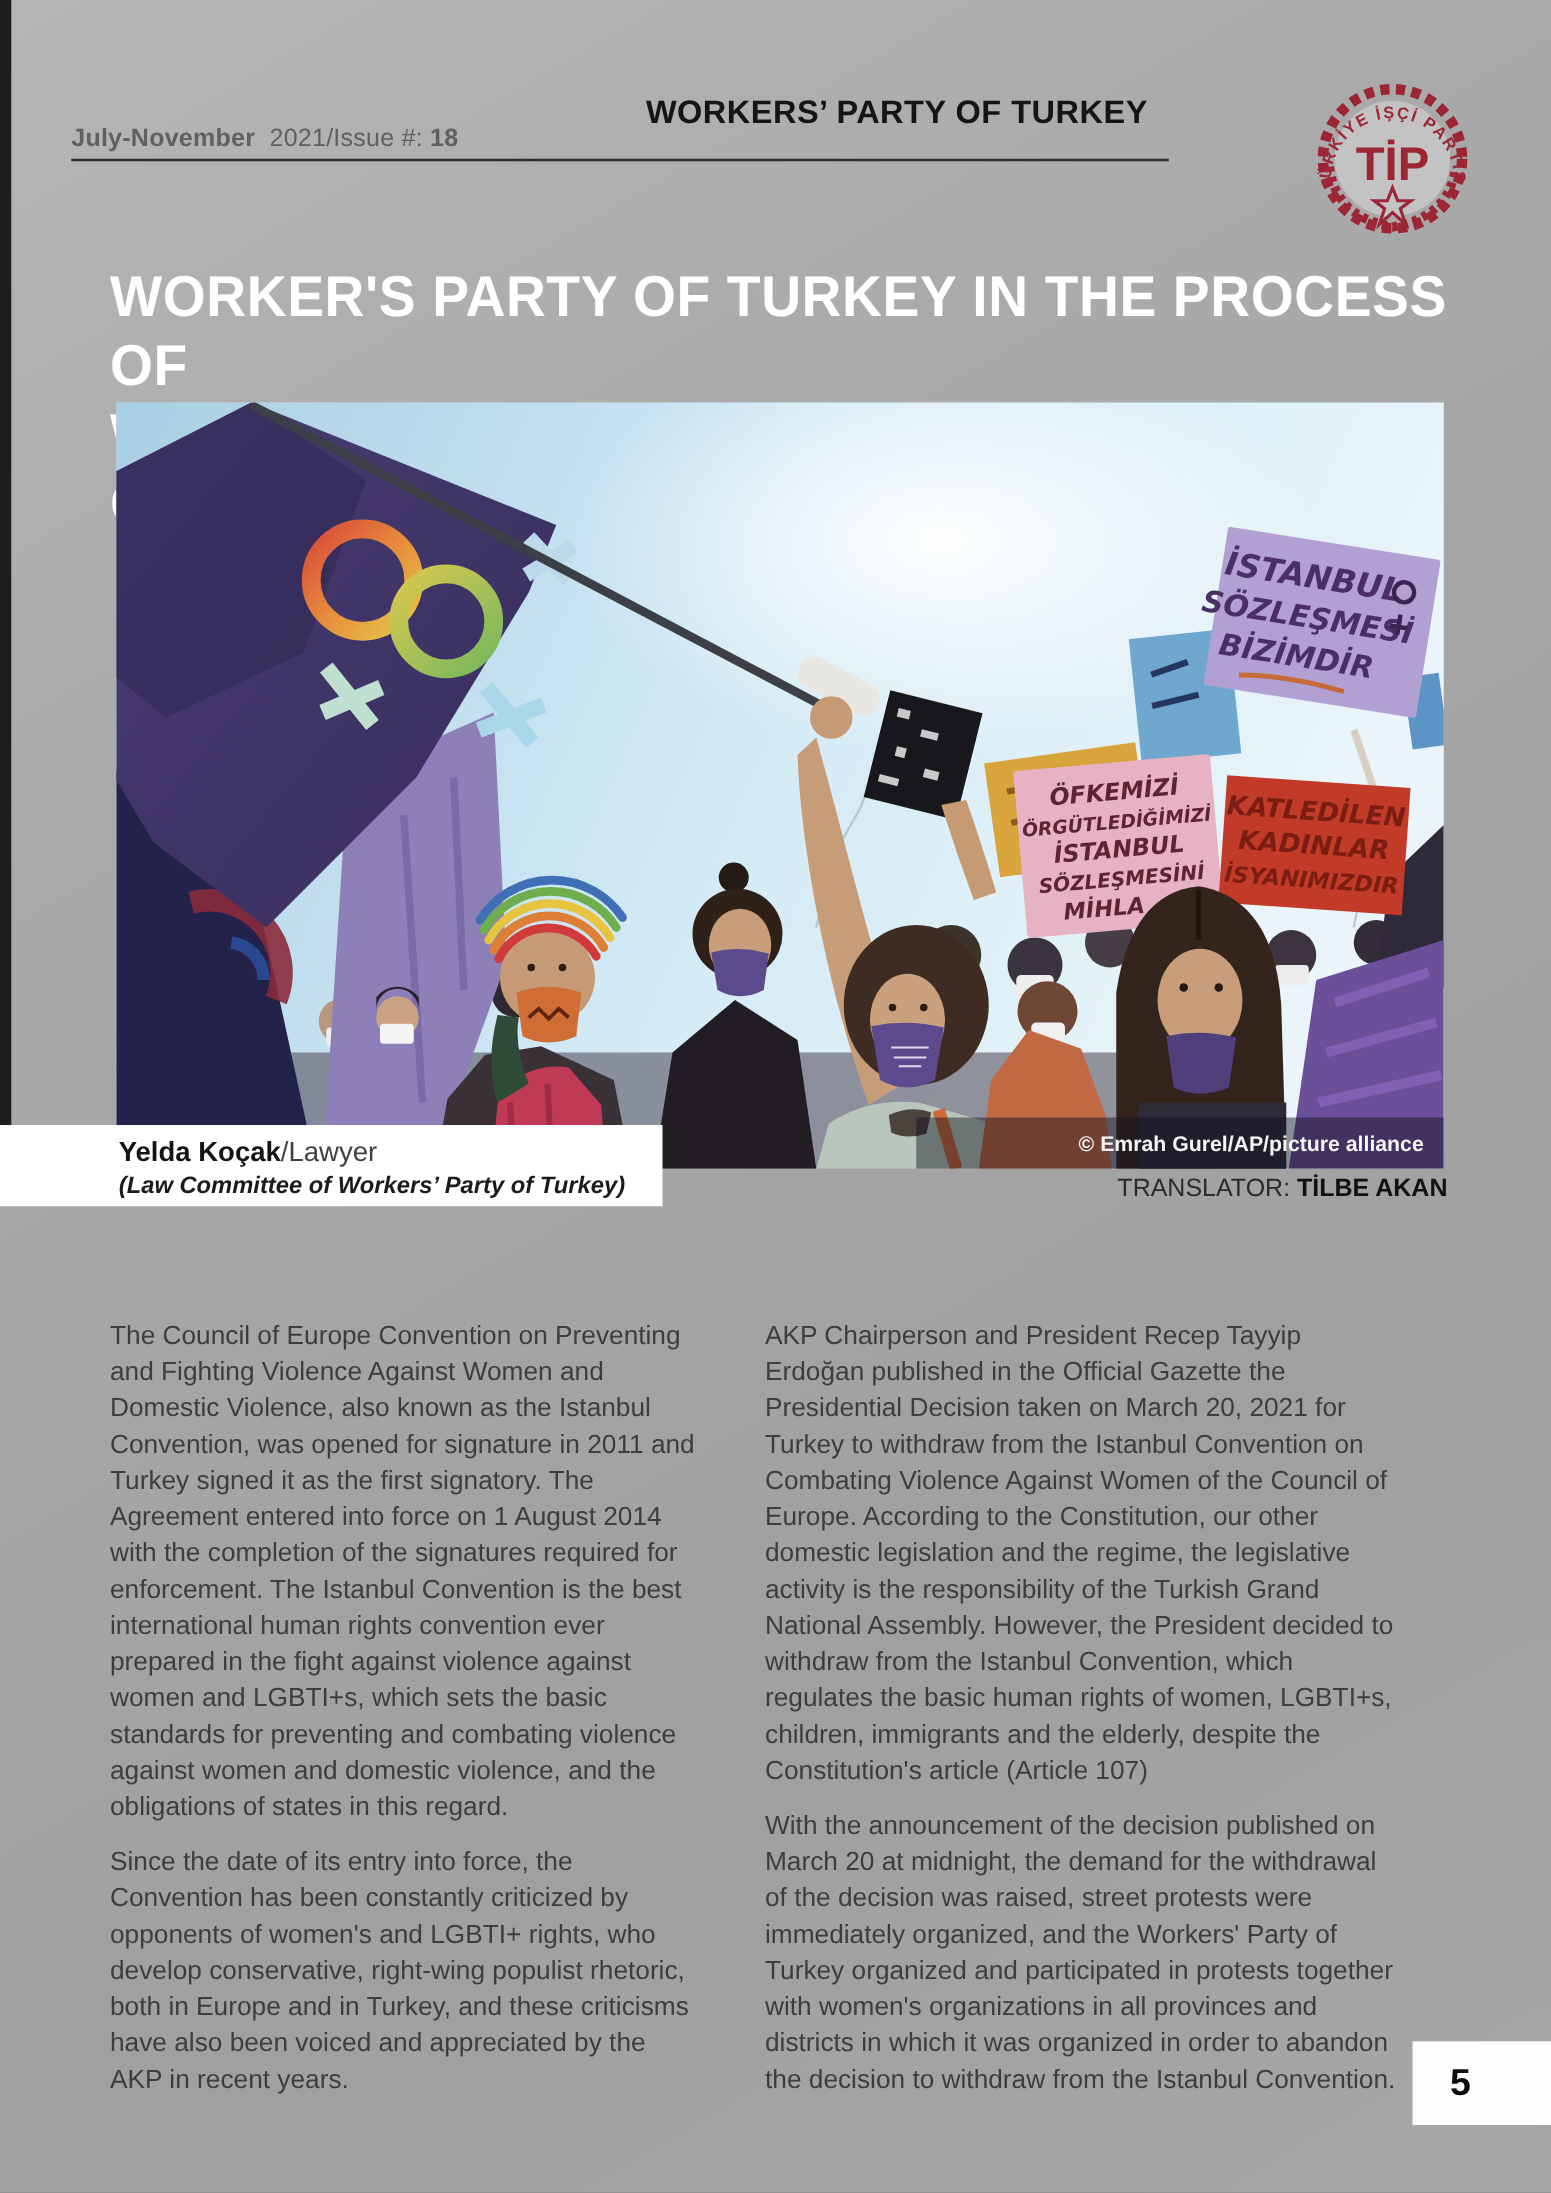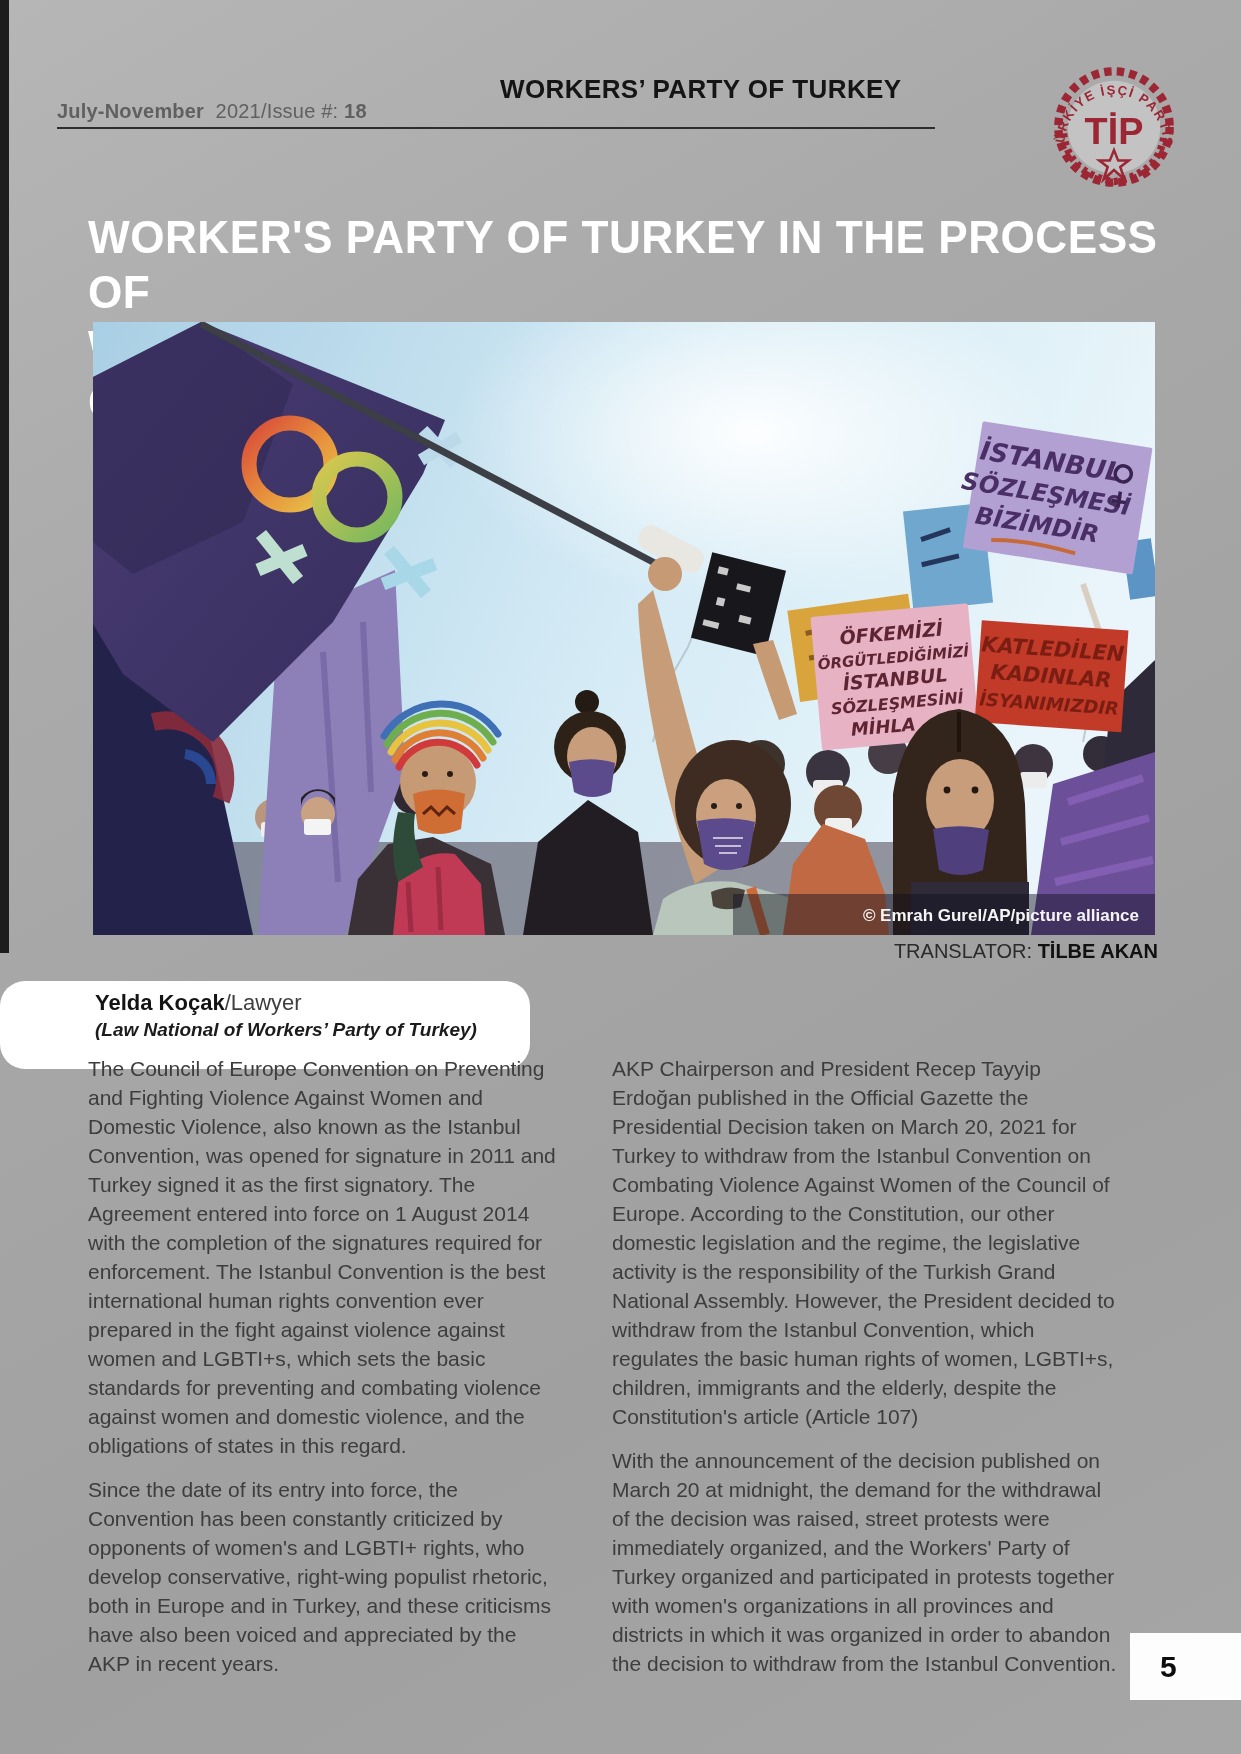--- a/index.html
+++ b/index.html
@@ -6,31 +6,31 @@
   .page{
     position:relative;width:1241px;height:1754px;overflow:hidden;
     background:linear-gradient(150deg,#b6b6b6 0%,#aaaaaa 28%,#a0a0a0 70%,#a6a6a6 100%);
     font-family:"Liberation Sans",sans-serif;
   }
   .left-strip{position:absolute;left:0;top:0;width:9px;height:953px;background:#1d1d1d;}
   .issue-line{position:absolute;left:57px;top:100px;font-size:20px;color:#606060;letter-spacing:.2px;}
   .issue-line .b{font-weight:bold;}
   .issue-line .i{}
   .header-rule{position:absolute;left:57px;top:127px;width:878px;height:2px;background:#2d2d2d;}
-  .masthead{position:absolute;left:500px;top:74px;width:435px;text-align:left;
+  .masthead{position:absolute;left:500px;top:74px;width:435px;text-align:center;
     font-size:26px;font-weight:bold;color:#151515;letter-spacing:.4px;}
   .logo{position:absolute;left:1051px;top:64px;width:126px;height:126px;}
   .title{position:absolute;left:88px;top:210px;width:1130px;margin:0;
     font-size:46px;line-height:55px;font-weight:bold;color:#ffffff;
     letter-spacing:.5px;transform:scaleX(.96);transform-origin:left top;}
   .title span{display:block;}
   .photo{position:absolute;left:93px;top:322px;width:1062px;height:613px;background:#bcd9e8;}
   .translator{position:absolute;right:83px;top:940px;font-size:20px;color:#2b2b2b;text-align:right;}
   .translator b{color:#111;}
-  .author-box{position:absolute;left:0;top:981px;width:530px;height:88px;background:#ffffff;box-sizing:border-box;padding:9px 0 0 95px;border-radius:25px;}
+  .author-box{position:absolute;left:0;top:900px;width:530px;height:65px;background:#ffffff;box-sizing:border-box;padding:9px 0 0 95px;}
   .author-line1{font-size:22px;color:#3f3f3f;}
   .author-line1 .name{font-weight:bold;color:#141414;}
   .author-line2{font-size:19px;font-weight:bold;font-style:italic;color:#1b1b1b;margin-top:3px;}
   .col{position:absolute;top:1042px;}
   .col.left{left:88px;width:474px;}
   .col.right{left:612px;width:506px;}
   .col p{margin:12px 0 15px 0;font-size:21px;line-height:29px;color:#3d3d3d;}
   .page-num{position:absolute;left:1130px;top:1633px;width:111px;height:67px;background:#fdfdfd;}
   .page-num span{display:block;padding-left:30px;line-height:67px;font-size:30px;font-weight:bold;color:#0d0d0d;}
   .hand{font-family:"DejaVu Sans",sans-serif;font-weight:bold;font-style:italic;}
@@ -290,21 +290,21 @@
   </div>
 
   <div class="translator">
     <span>TRANSLATOR: </span><b>TİLBE AKAN</b>
   </div>
 
   <div class="author-box">
     <div class="author-line1">
       <span class="name">Yelda Koçak</span><span>/Lawyer</span>
     </div>
-    <div class="author-line2">(Law National of Workers’ Party of Turkey)</div>
+    <div class="author-line2">(Law Committee of Workers’ Party of Turkey)</div>
   </div>
 
   <div class="col left">
     <p>The Council of Europe Convention on Preventing and Fighting Violence Against Women and Domestic Violence, also known as the Istanbul Convention, was opened for signature in 2011 and Turkey signed it as the first signatory. The Agreement entered into force on 1 August 2014 with the completion of the signatures required for enforcement. The Istanbul Convention is the best international human rights convention ever prepared in the fight against violence against women and LGBTI+s, which sets the basic standards for preventing and combating violence against women and domestic violence, and the obligations of states in this regard.</p>
     <p>Since the date of its entry into force, the Convention has been constantly criticized by opponents of women's and LGBTI+ rights, who develop conservative, right-wing populist rhetoric, both in Europe and in Turkey, and these criticisms have also been voiced and appreciated by the AKP in recent years.</p>
   </div>
   <div class="col right">
     <p>AKP Chairperson and President Recep Tayyip Erdoğan published in the Official Gazette the Presidential Decision taken on March 20, 2021 for Turkey to withdraw from the Istanbul Convention on Combating Violence Against Women of the Council of Europe. According to the Constitution, our other domestic legislation and the regime, the legislative activity is the responsibility of the Turkish Grand National Assembly. However, the President decided to withdraw from the Istanbul Convention, which regulates the basic human rights of women, LGBTI+s, children, immigrants and the elderly, despite the Constitution's article (Article 107)</p>
     <p>With the announcement of the decision published on March 20 at midnight, the demand for the withdrawal of the decision was raised, street protests were immediately organized, and the Workers' Party of Turkey organized and participated in protests together with women's organizations in all provinces and districts in which it was organized in order to abandon the decision to withdraw from the Istanbul Convention.</p>
   </div>

